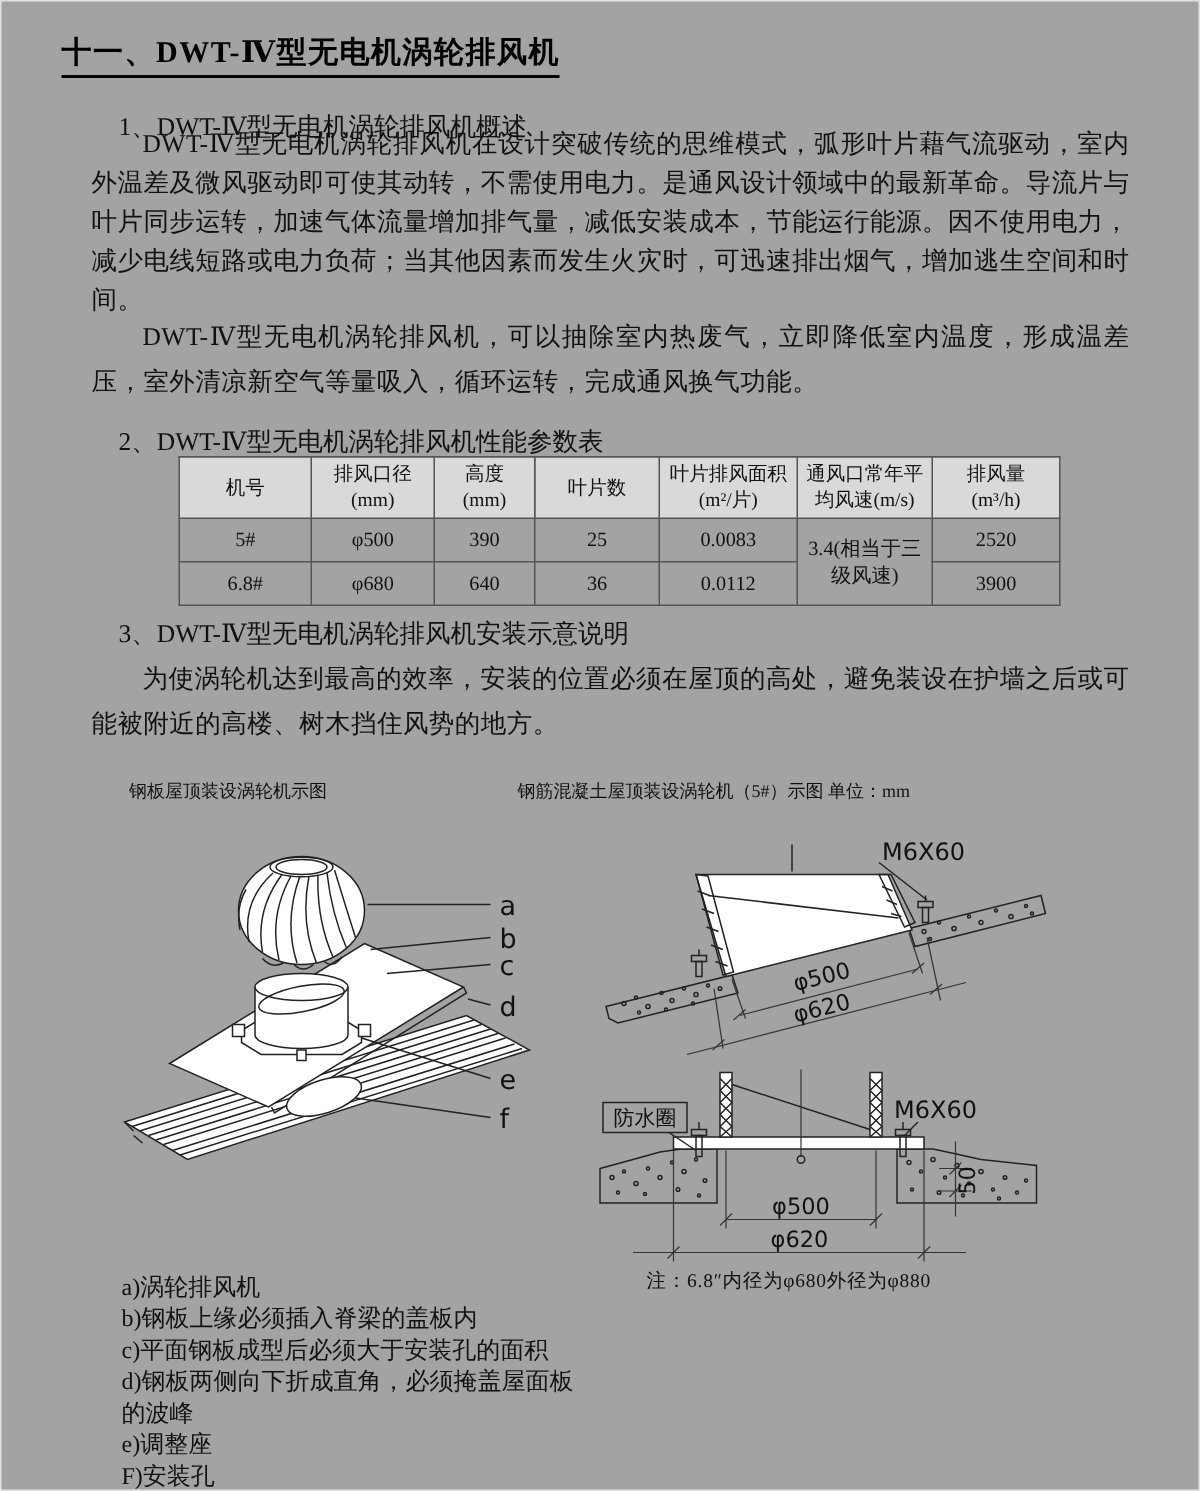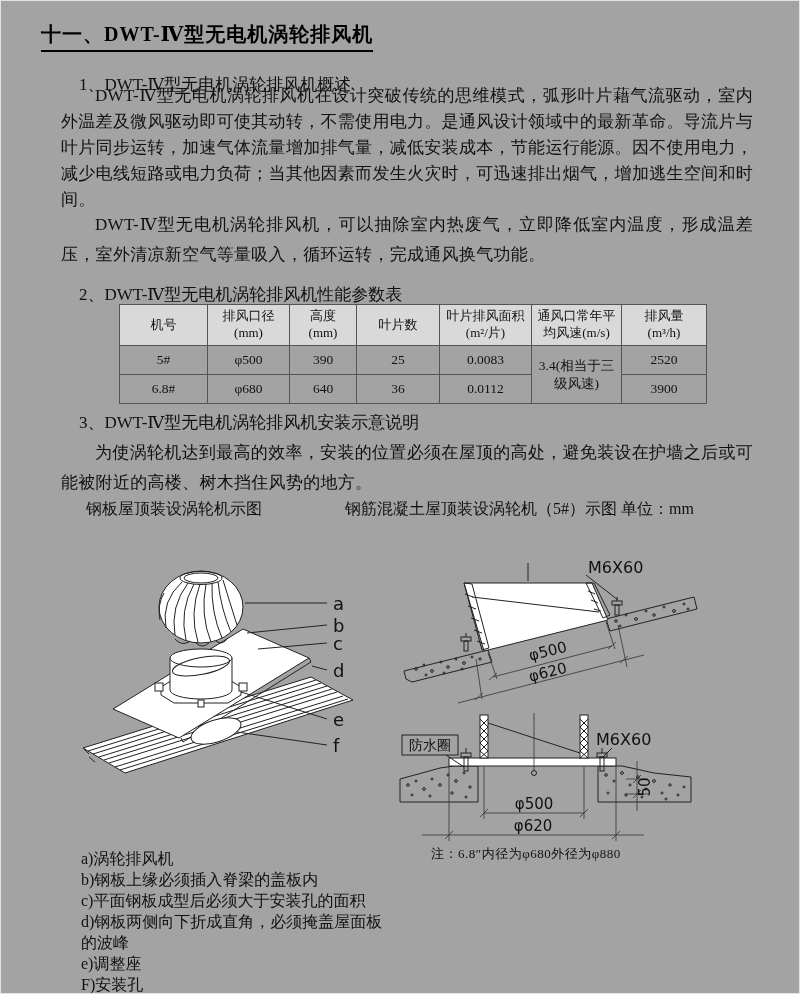--- a/index.html
+++ b/index.html
@@ -12,21 +12,21 @@
   .doc-title{
     left:40px;top:20px;font-size:20px;font-weight:bold;letter-spacing:1px;
     border-bottom:2px solid #000;padding-bottom:2px;color:#000;
   }
   .sec-heading{left:78px;font-size:17px;}
   .para{
     left:60px;width:692px;font-size:17px;line-height:26px;
     text-align:justify;text-indent:34px;letter-spacing:0.3px;
   }
   .para2{line-height:30px;}
-  .caption{font-size:16px;}
+  .caption{font-size:12px;margin-top:20px;}
   table.perf{
     border-collapse:collapse;table-layout:fixed;width:587px;
     border:1.5px solid #444;
     margin-left:40px;
   }
   table.perf th, table.perf td{
     border:1px solid #555;text-align:center;vertical-align:middle;
     white-space:pre-line;padding:1px 2px;overflow:hidden;
   }
   table.perf th{

